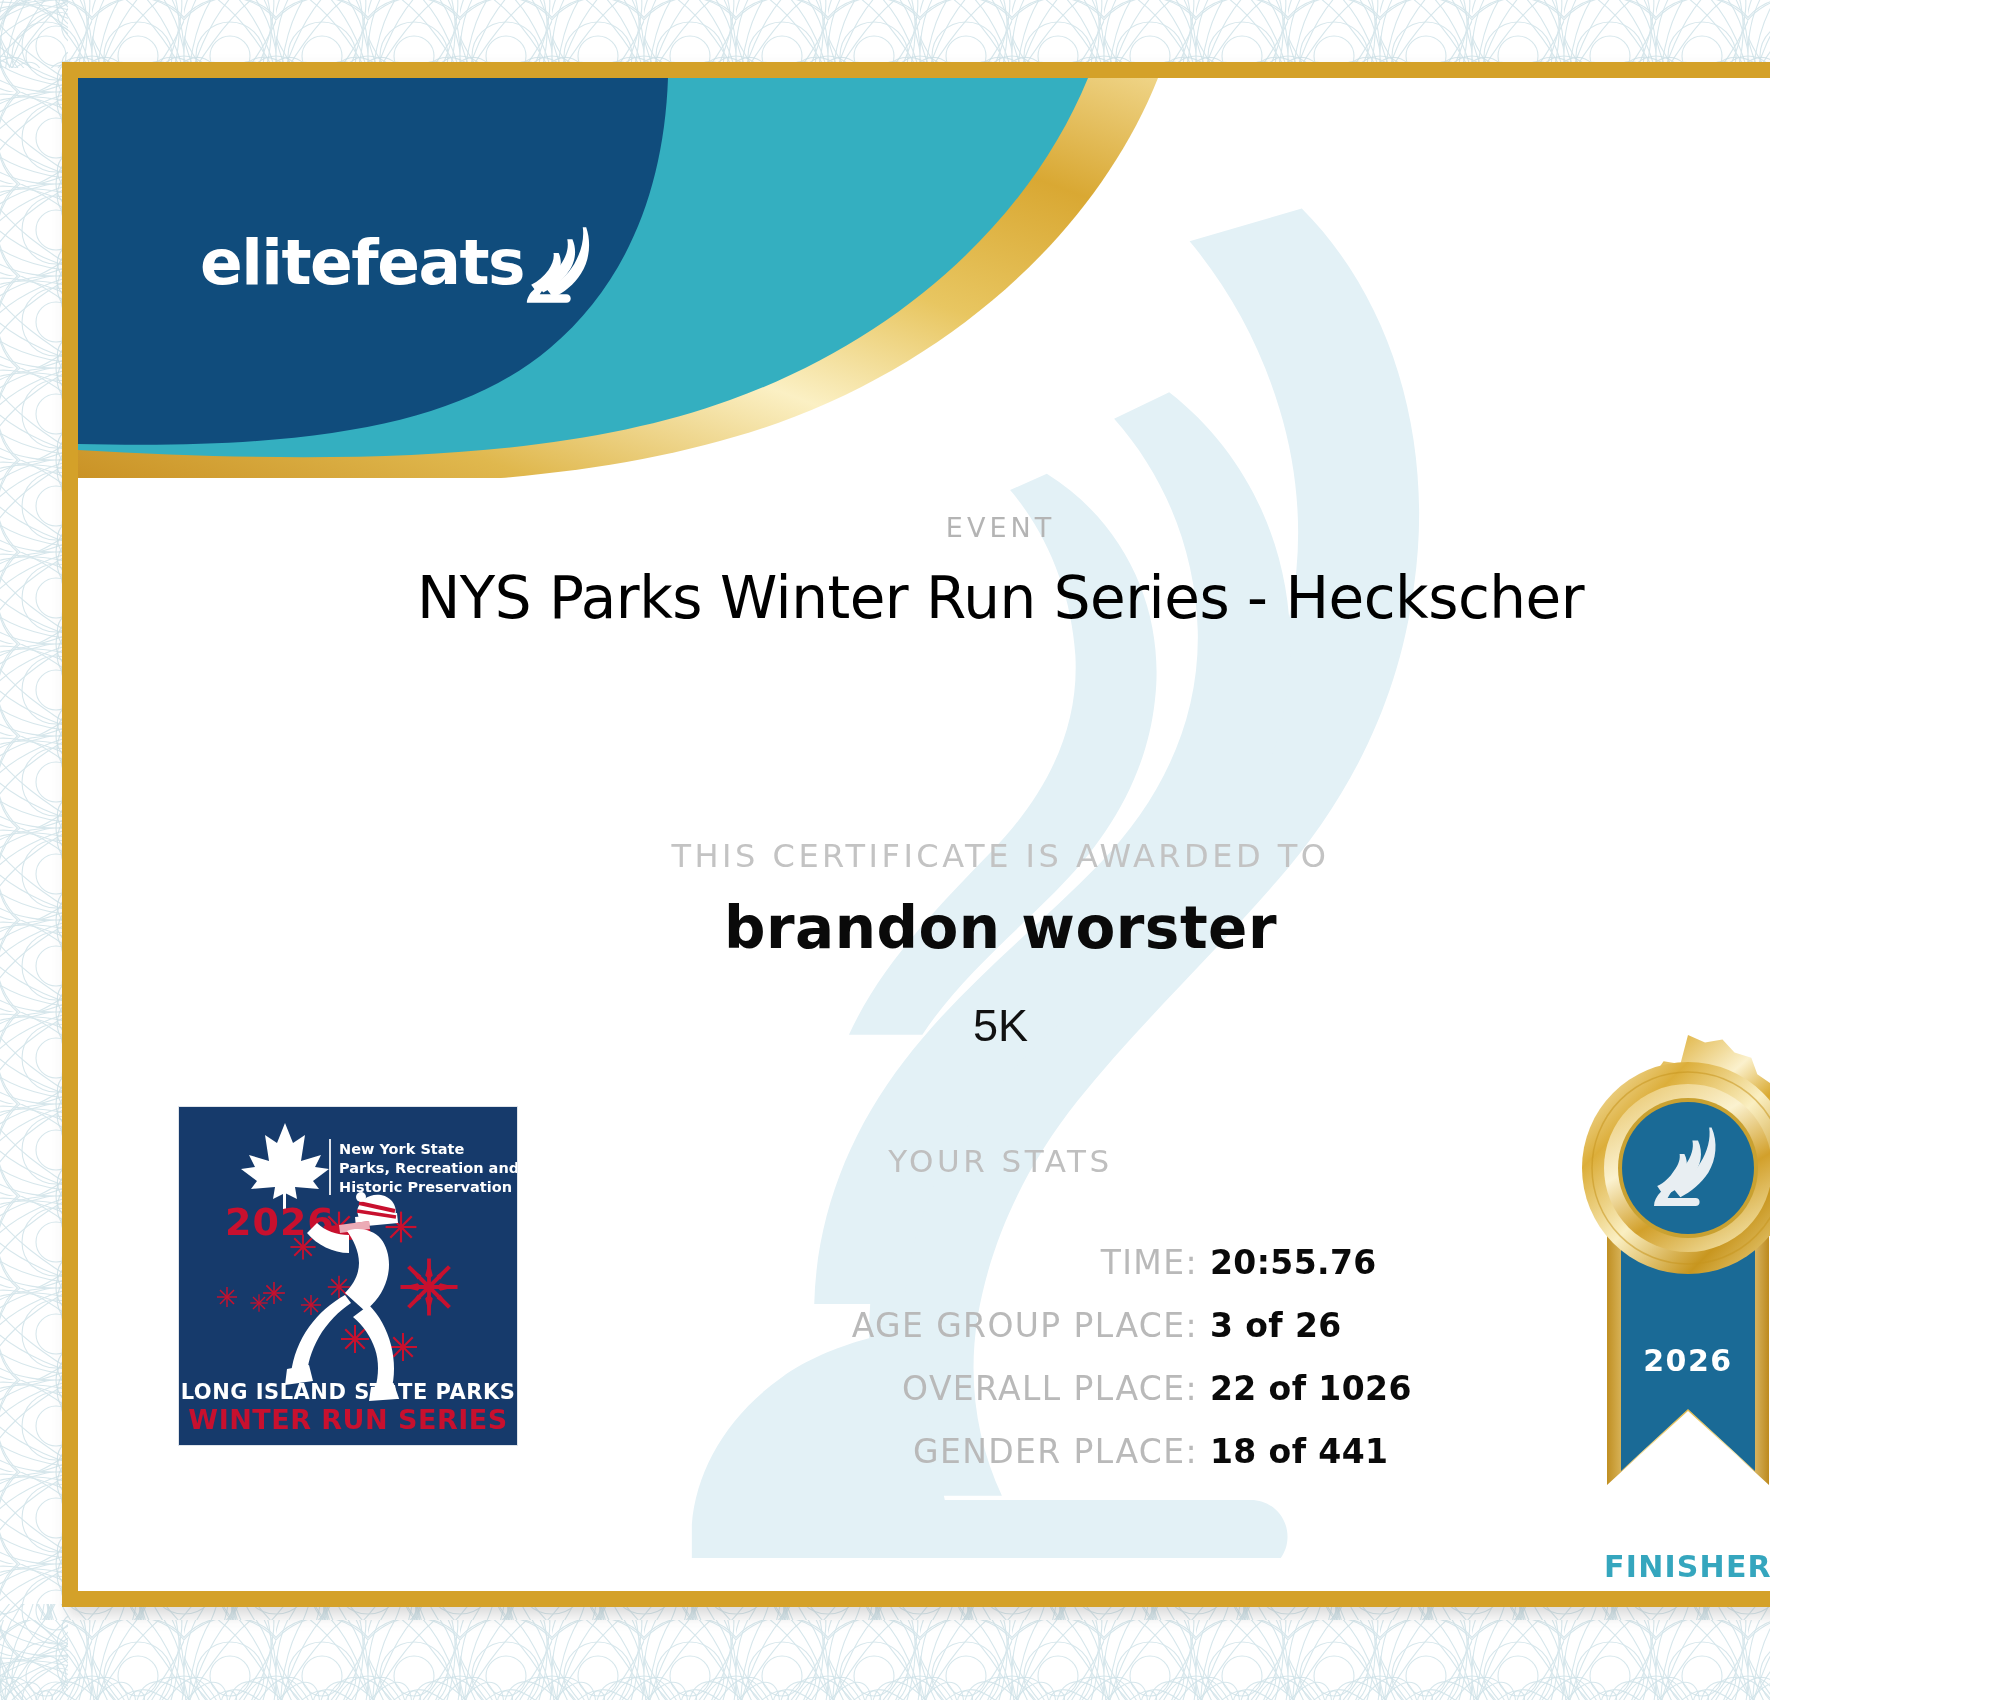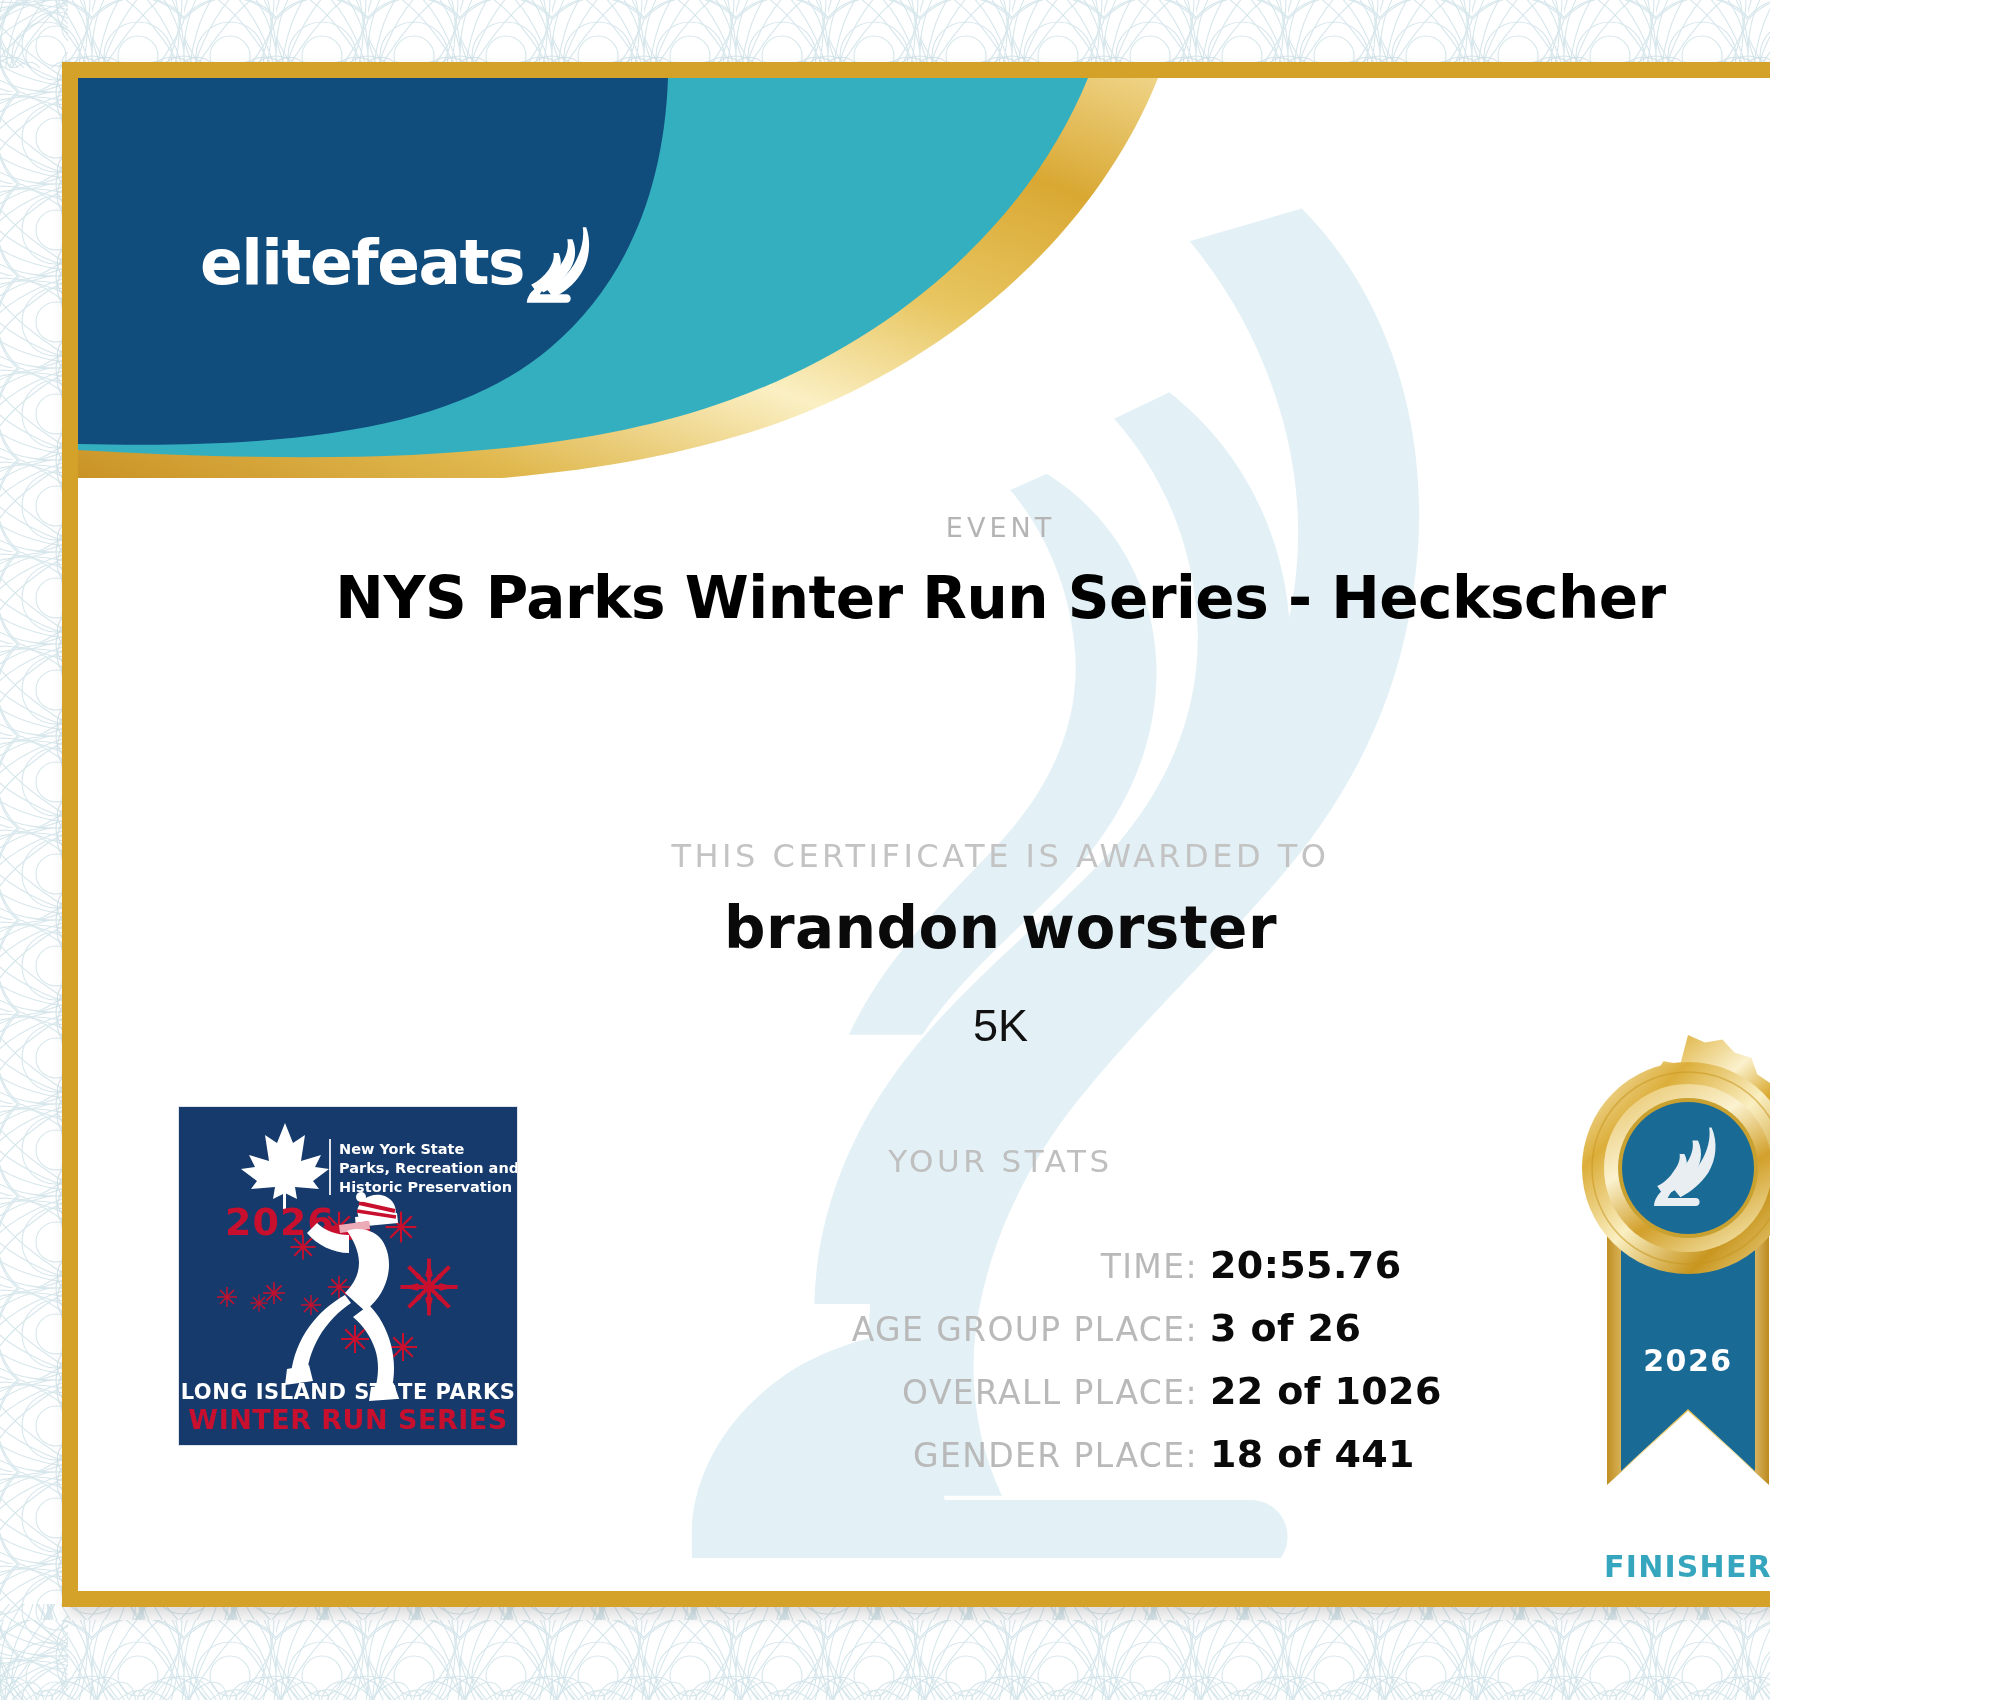--- a/index.html
+++ b/index.html
@@ -107,21 +107,21 @@
     width: 1845px;
     font-size: 27px;
     letter-spacing: 4px;
   }
   #event-title {
     position: absolute;
     top: 486px;
     width: 1845px;
     text-align: center;
     font-family: "DejaVu Sans", sans-serif;
-    font-weight: 700;
+    font-weight: 400;
     font-size: 58px;
     color: #000000;
     letter-spacing: -0.5px;
     white-space: nowrap;
   }
   #awarded-label {
     top: 759px;
     width: 1845px;
     font-size: 32px;
     color: #c3c3c3;
@@ -177,21 +177,21 @@
     font-weight: 400;
     font-size: 33px;
     color: #b9b9b9;
     letter-spacing: 1.4px;
     white-space: nowrap;
   }
   .stat-value {
     margin-left: 12px;
     font-family: "DejaVu Sans", sans-serif;
     font-weight: 700;
-    font-size: 38px;
+    font-size: 33px;
     color: #0a0a0a;
     letter-spacing: 0.4px;
     white-space: nowrap;
   }
 
   
   #event-logo {
     position: absolute;
     left: 100px;
     top: 1020px;

